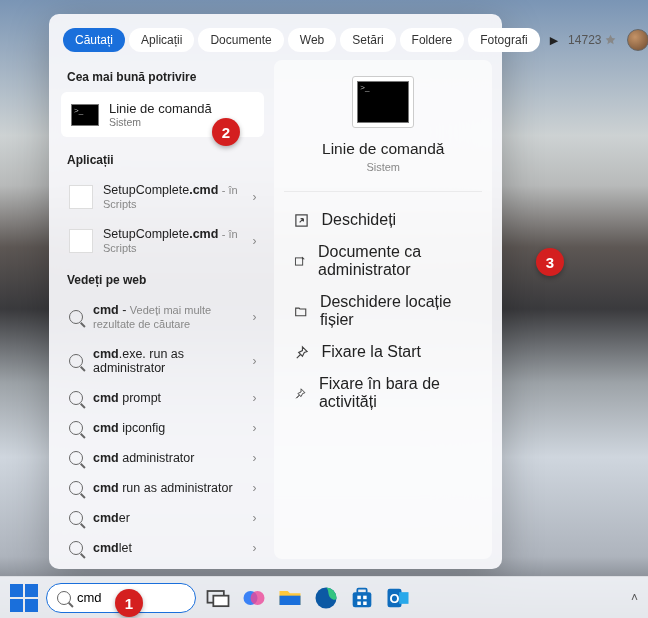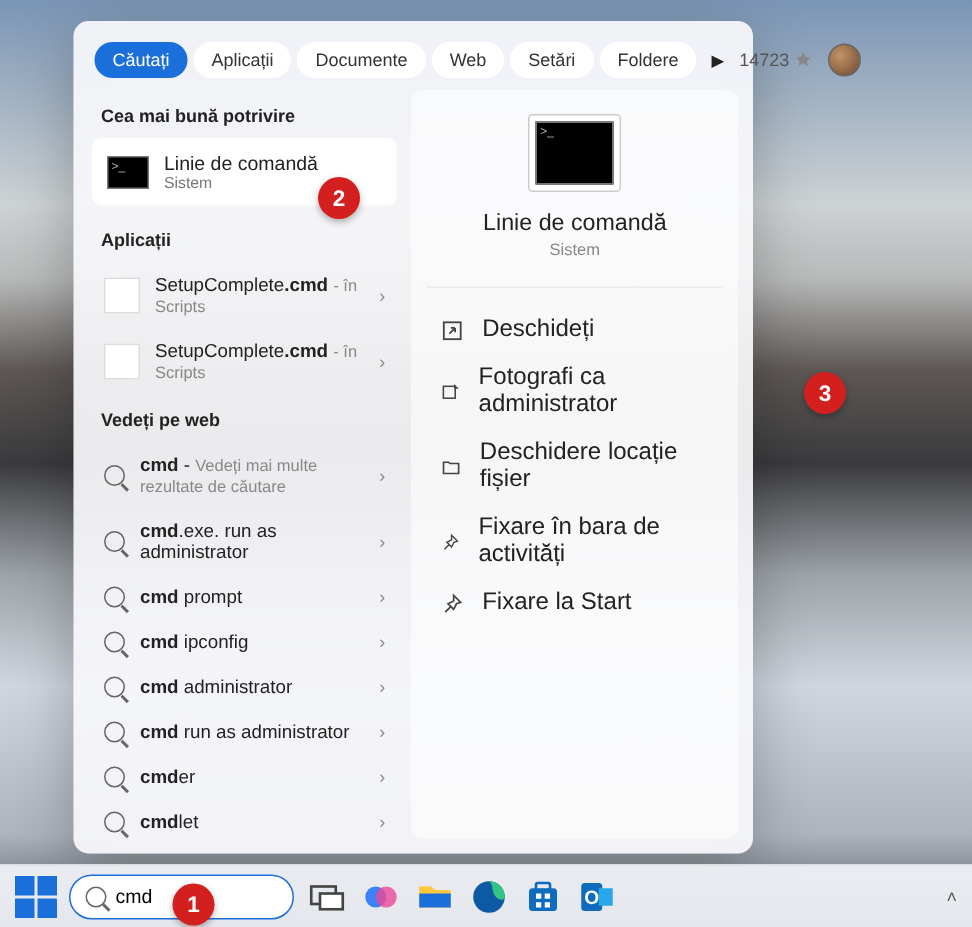--- a/index.html
+++ b/index.html
@@ -54,20 +54,21 @@
 <div class="wallpaper"></div>
 
 <div class="panel">
   <div class="tabs">
     <span class="pill active">Căutați</span>
     <span class="pill">Aplicații</span>
     <span class="pill">Documente</span>
     <span class="pill">Web</span>
     <span class="pill">Setări</span>
     <span class="pill">Foldere</span>
+    <span class="pill">Fotografi</span>
     <span class="arrow">▶</span>
     <div class="tabs-right">
       <span class="points">
           <span>14723</span>
           <svg viewBox="0 0 16 16" style="width:13px;height:13px">
             <path fill="#888" d="M8 1l2 4 4 .5-3 3 .8 4L8 10l-3.8 2.5.8-4-3-3L6 5z"></path>
           </svg>
         </span>
       <span class="avatar"></span>
 
@@ -160,45 +161,45 @@
             </span>
             <span>Deschideți</span>
           </div>
           <div class="action">
             <span class="ico">
               <svg viewBox="0 0 16 16">
                 <rect x="2" y="3" width="10" height="10" fill="none" stroke="currentColor" stroke-width="1.3"></rect>
                 <path d="M11 1l4 4-4 0z" fill="currentColor"></path>
               </svg>
             </span>
-            <span>Fotografi ca administrator</span>
+            <span>Documente ca administrator</span>
           </div>
           <div class="action">
             <span class="ico">
               <svg viewBox="0 0 16 16">
                 <path d="M2 4h4l1 1h7v8H2z" fill="none" stroke="currentColor" stroke-width="1.3"></path>
               </svg>
             </span>
             <span>Deschidere locație fișier</span>
           </div>
           <div class="action">
             <span class="ico">
               <svg viewBox="0 0 16 16">
                 <path d="M9 2l5 5-3 1-2 4-2-2-4 4 4-4-2-2 4-2z" fill="none" stroke="currentColor" stroke-width="1.2"></path>
               </svg>
             </span>
+            <span>Fixare la Start</span>
+          </div>
+          <div class="action">
+            <span class="ico">
+              <svg viewBox="0 0 16 16">
+                <path d="M9 2l5 5-3 1-2 4-2-2-4 4 4-4-2-2 4-2z" fill="none" stroke="currentColor" stroke-width="1.2"></path>
+              </svg>
+            </span>
             <span>Fixare în bara de activități</span>
-          </div>
-          <div class="action">
-            <span class="ico">
-              <svg viewBox="0 0 16 16">
-                <path d="M9 2l5 5-3 1-2 4-2-2-4 4 4-4-2-2 4-2z" fill="none" stroke="currentColor" stroke-width="1.2"></path>
-              </svg>
-            </span>
-            <span>Fixare la Start</span>
           </div>
         </div>
     </div>
   </div>
 </div>
 
 <div class="taskbar">
   <div class="start">
       <div></div>
       <div></div>

